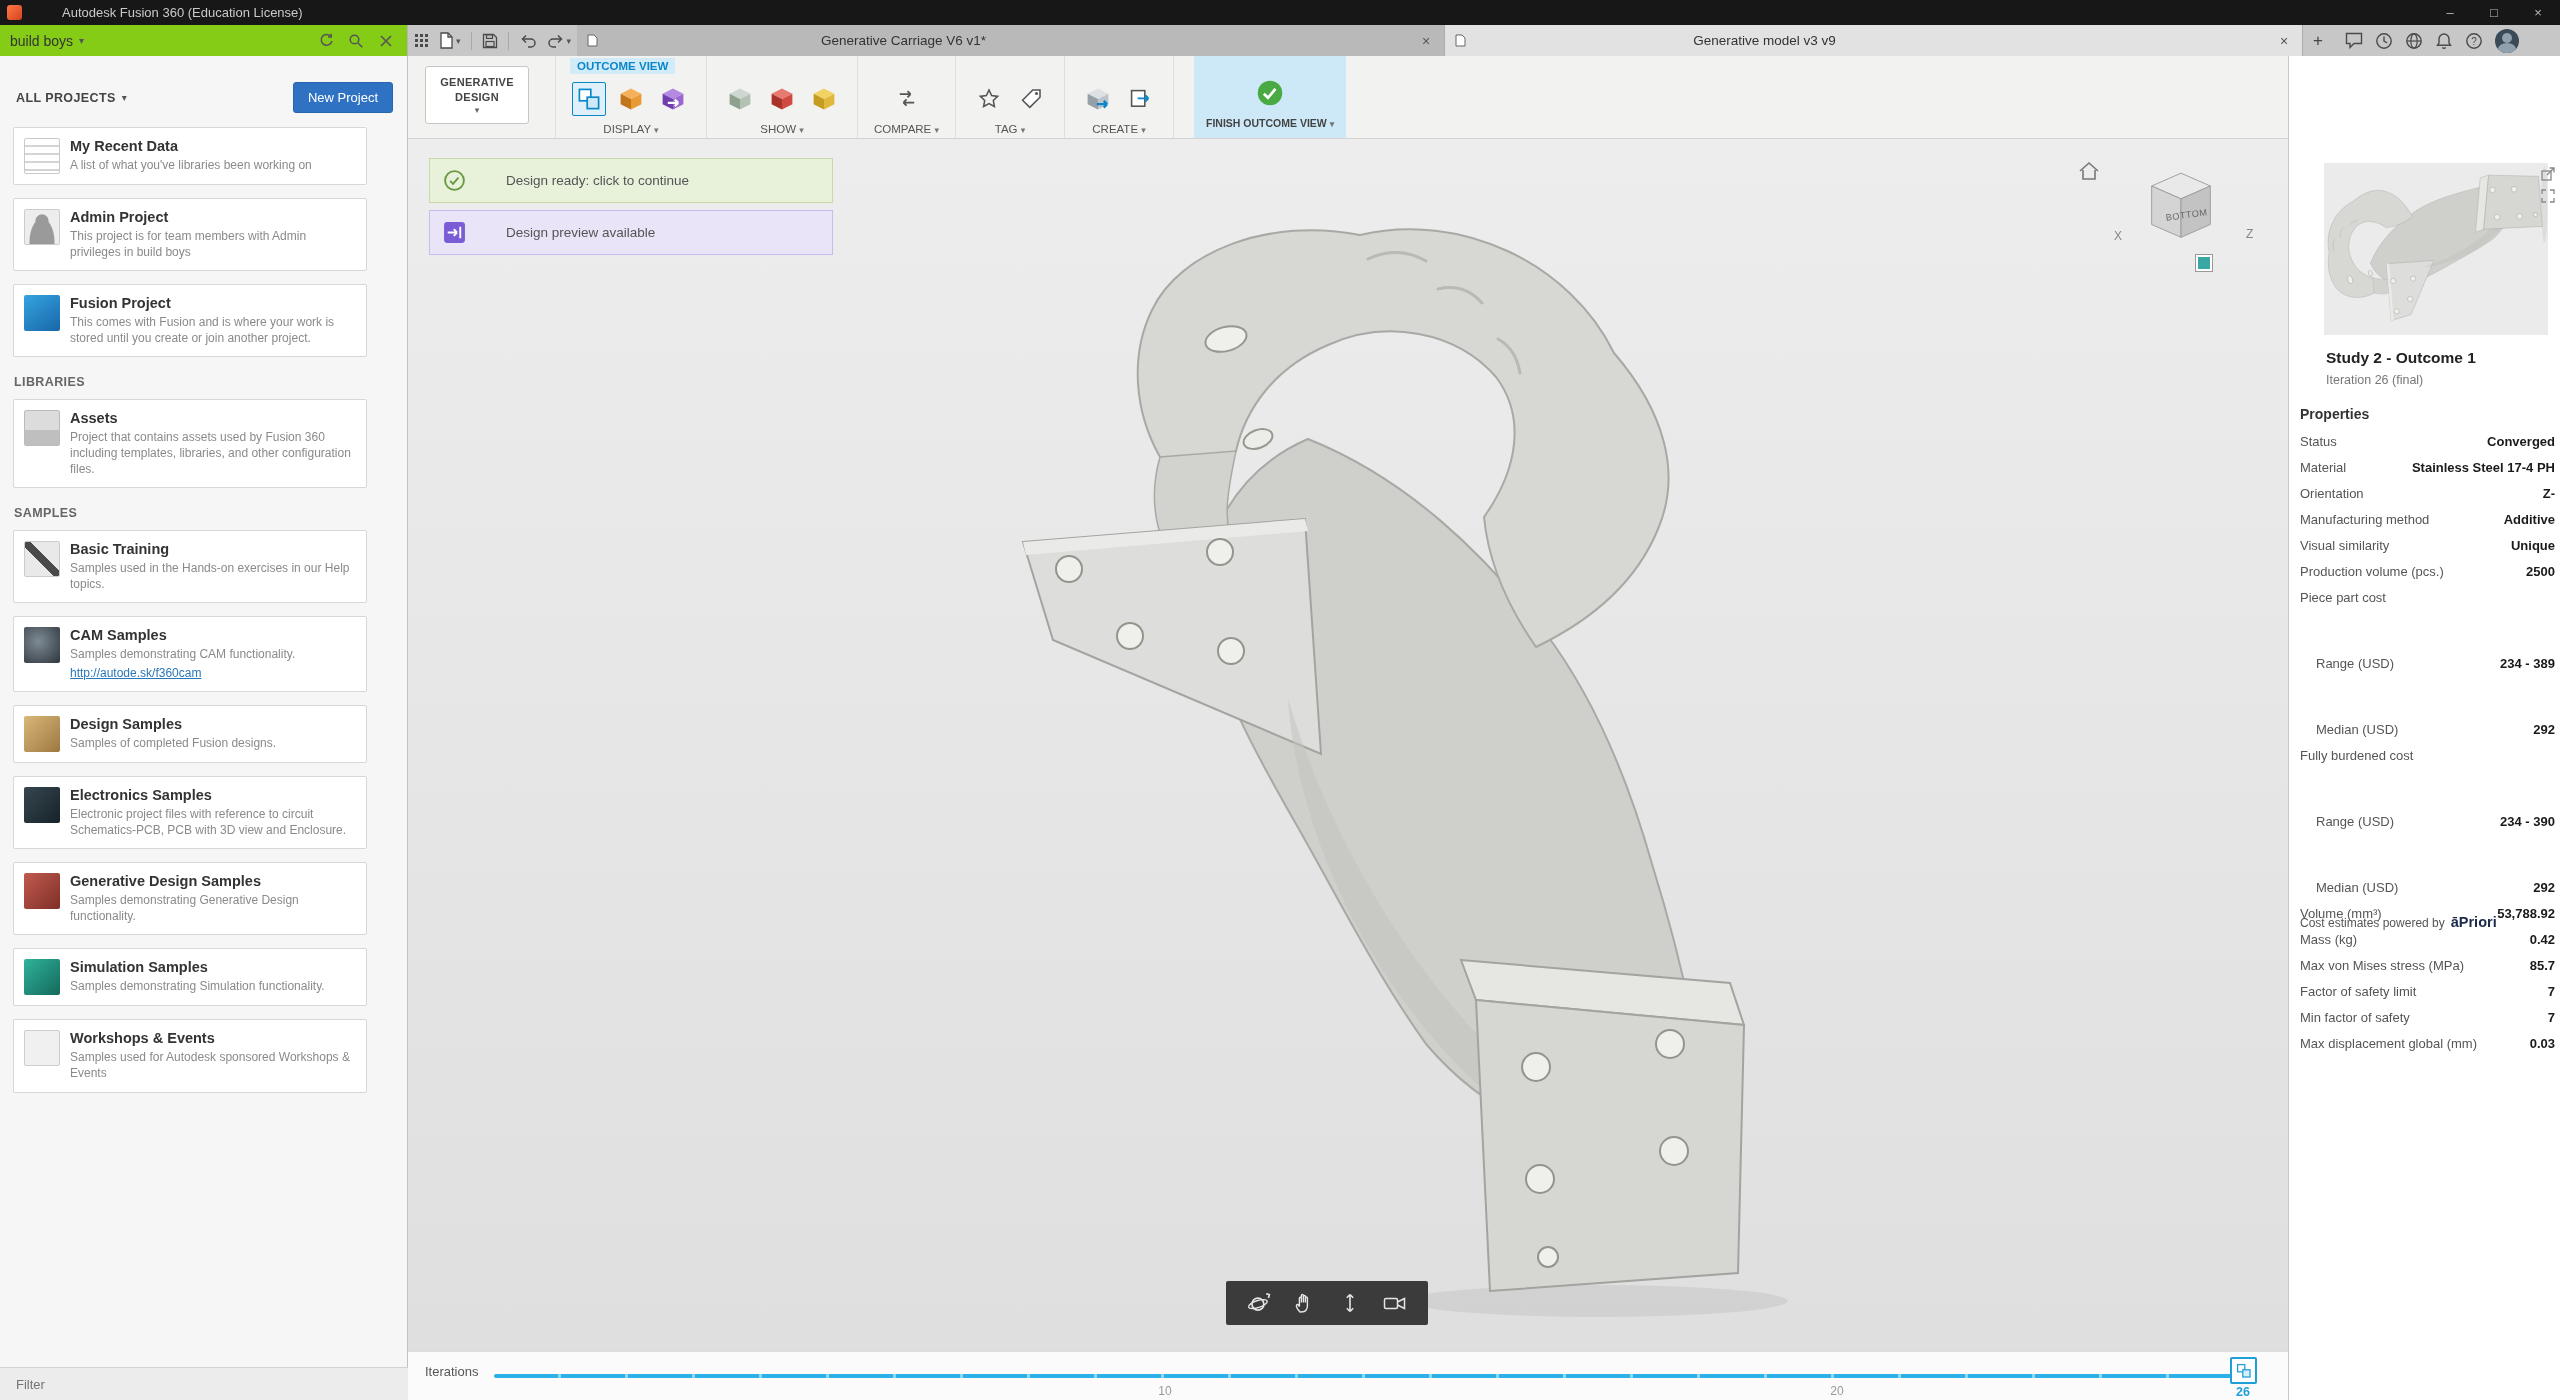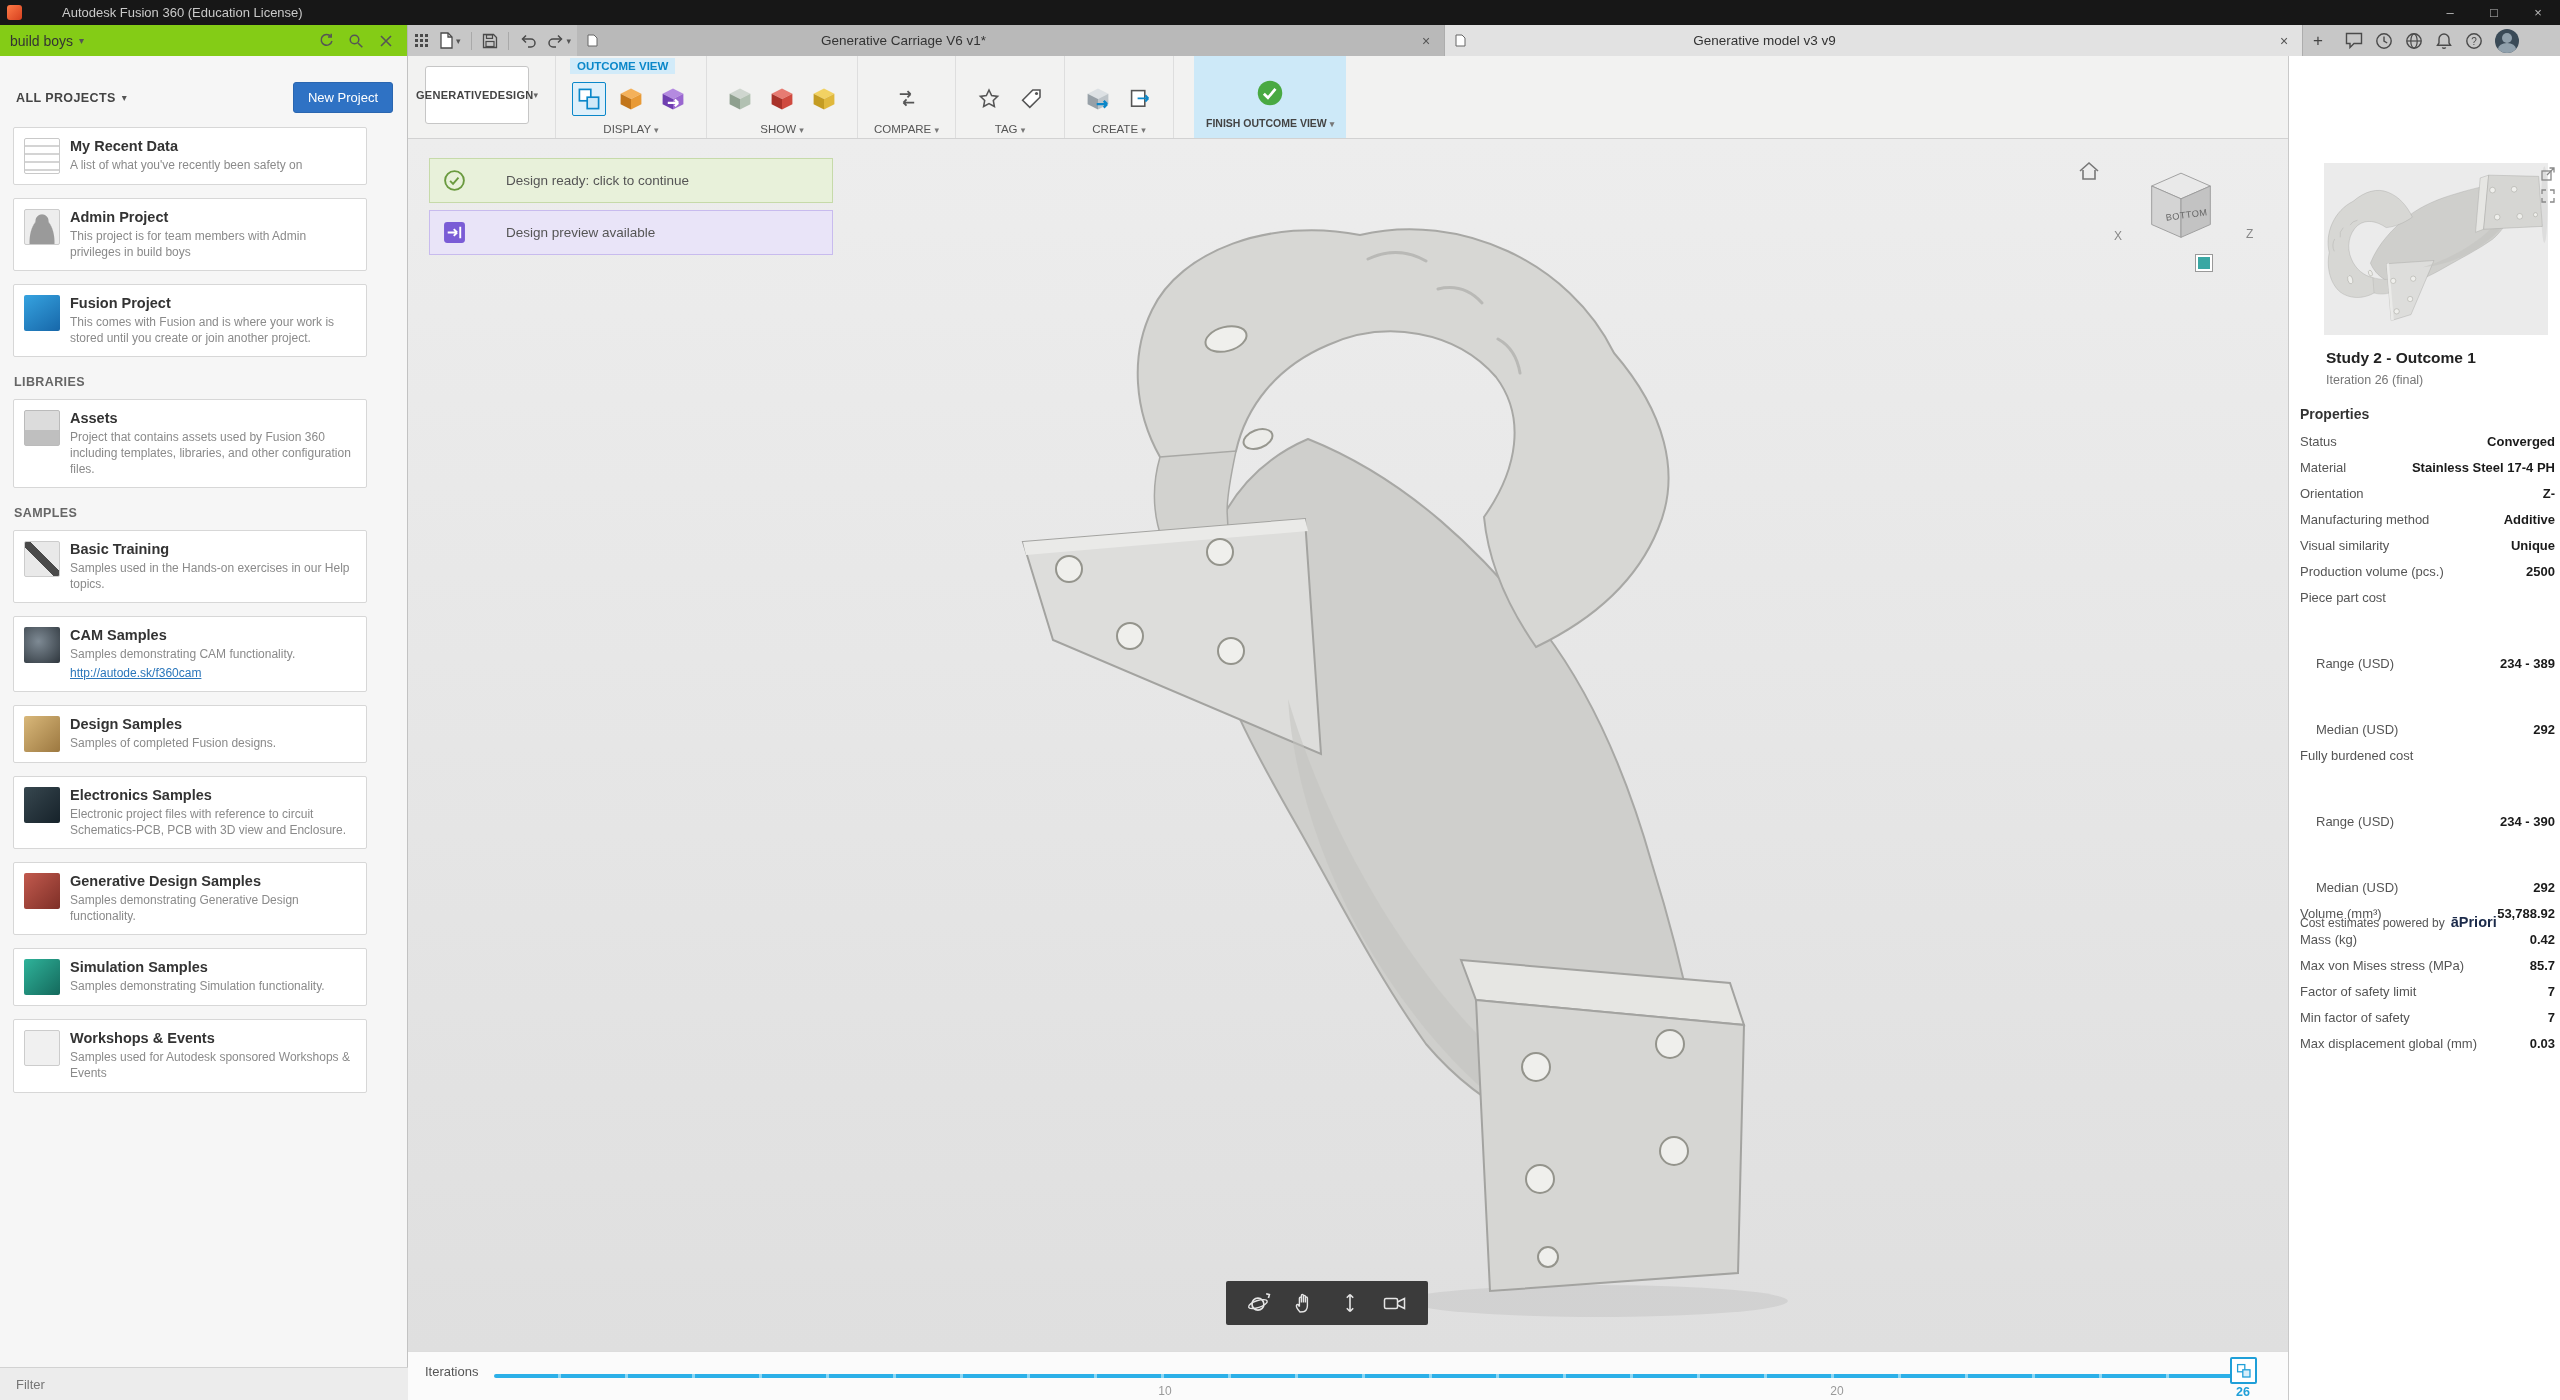--- a/index.html
+++ b/index.html
@@ -58,21 +58,21 @@
   .icon-design-samples { background:linear-gradient(135deg,#d9b87a,#9c7840); }
   .icon-electronics-samples { background:linear-gradient(135deg,#37474f,#16222a); }
   .icon-generative-design-samples { background:linear-gradient(135deg,#c25a4e,#7e2f27); }
   .icon-simulation-samples { background:linear-gradient(135deg,#2fb39a,#14695c); }
   .icon-workshops-events { background:#f0f0f0; border:1px solid #ccc; }
   #filter-bar { position:absolute; left:0; bottom:0; width:408px; height:33px; background:#ececec; border-top:1px solid #d2d2d2; display:flex; align-items:center; }
   #filter-input { border:none; outline:none; background:transparent; font-size:13px; color:#444; padding-left:16px; width:100%; font-family:"Liberation Sans",sans-serif; }
 
   
   #ribbon { position:absolute; left:408px; top:56px; width:1880px; height:83px; background:#f2f2f1; border-bottom:1px solid #d2d2d2; display:flex; align-items:stretch; padding-left:17px; }
-  #ws-btn { margin:10px 0 0 0; width:104px; height:58px; background:#fff; border:1px solid #c6c6c6; border-radius:3px; display:flex; flex-direction:row; align-items:center; justify-content:center; }
+  #ws-btn { margin:10px 0 0 0; width:104px; height:58px; background:#fff; border:1px solid #c6c6c6; border-radius:3px; display:flex; flex-direction:column; align-items:center; justify-content:center; }
   #ws-btn .l { font-size:11px; font-weight:bold; color:#444; letter-spacing:.3px; line-height:1.35; }
   #ws-btn .caret { font-size:9px; color:#666; }
   .rgroup { position:relative; display:flex; flex-direction:column; align-items:center; padding:24px 16px 0 16px; border-right:1px solid #dedede; }
   .rgroup .g-icons { display:flex; gap:8px; align-items:center; height:38px; }
   .rgroup .g-label { margin-top:5px; font-size:11.5px; color:#555; white-space:nowrap; }
   .rgroup .g-label .caret { font-size:9px; color:#777; }
   #grp-display { margin-left:26px; border-left:1px solid #dedede; }
   #context-chip { position:absolute; left:14px; top:2px; background:#d2ebf9; color:#0a87c9; font-size:11.5px; font-weight:bold; padding:2px 7px; white-space:nowrap; }
   .ric { width:34px; height:34px; display:flex; align-items:center; justify-content:center; border:1px solid transparent; border-radius:2px; }
   .ric.selected { border-color:#0a87c9; background:#dff0fa; }
@@ -298,21 +298,21 @@
       <div id="ap-row">
         <span class="ap-label">ALL PROJECTS</span>
         <span class="caret">▾</span>
         <button id="new-project-btn">New Project</button>
       </div>
       <div class="card-list" id="projects-list">
           <div class="card">
             <div class="card-icon icon-recent-data"></div>
             <div class="card-text">
               <div class="card-title">My Recent Data</div>
-              <div class="card-desc">A list of what you've recently been safety on</div>
+              <div class="card-desc">A list of what you've libraries been working on</div>
             </div>
           </div>
           <div class="card">
             <div class="card-icon icon-admin-project"></div>
             <div class="card-text">
               <div class="card-title">Admin Project</div>
               <div class="card-desc">This project is for team members with Admin privileges in build boys</div>
             </div>
           </div>
           <div class="card">

